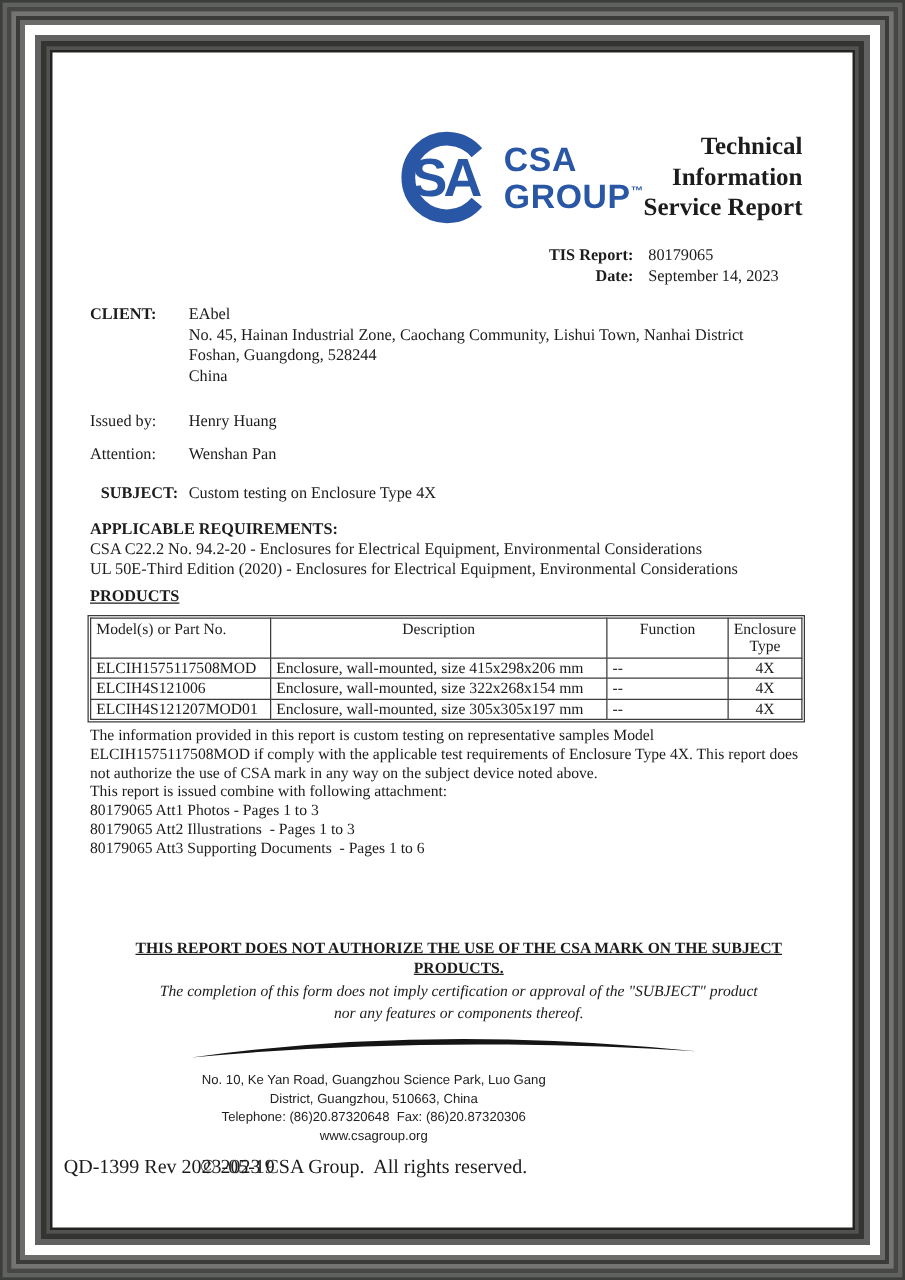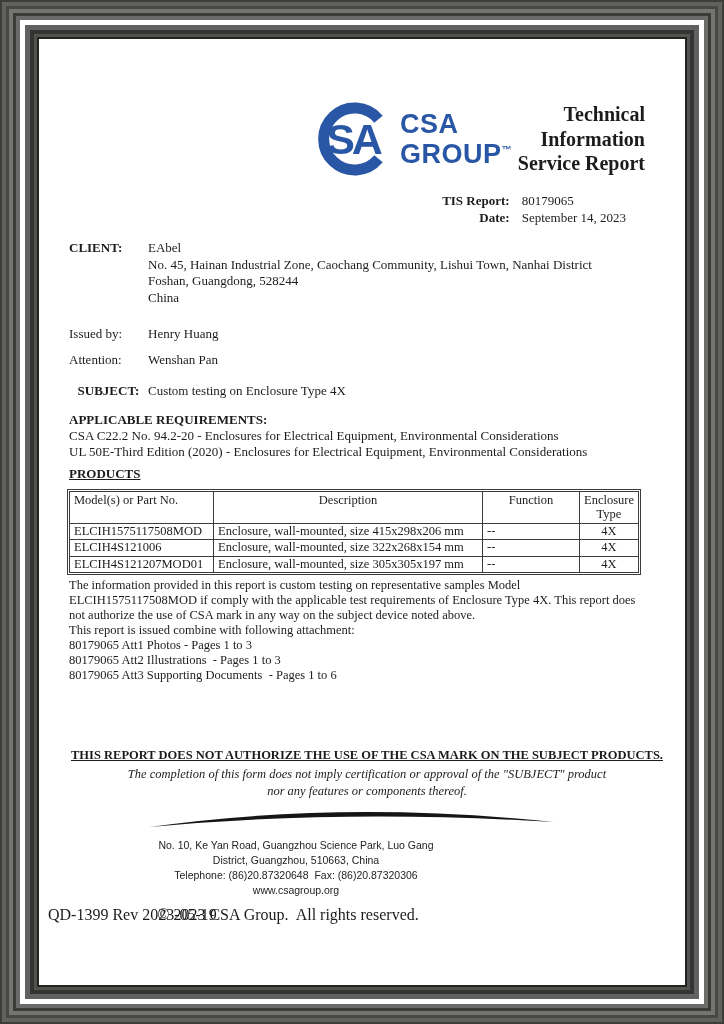--- a/index.html
+++ b/index.html
@@ -6,21 +6,21 @@
   *{box-sizing:border-box;}
   .stage{width:724px;height:1024px;position:relative;font-family:"Liberation Serif",serif;color:#1c1c1c;}
   
   .fl{width:100%;height:100%;}
   .f1{width:724px;height:1024px;border:2px solid #3d3e3c;}
   .f2{border:4px solid #606260;}
   .f3{border:3px solid #474846;}
   .f4{border:4px solid #747573;}
   .f5{border:3px solid #3b3c3a;}
   .f6{border:4px solid #6b6c6a;}
-  .f7{border:5px solid #ffffff;}
+  .f7{border:8px solid #ffffff;}
   .f8{border:5px solid #606160;}
   .f9{border:4px solid #343533;}
   .f10{border:3px solid #525351;}
   .f11{border:2px solid #232422;}
   
   .paper{width:100%;height:100%;background:#ffffff;overflow:hidden;position:relative;}
   .content{padding:0 20px 0 30px;}
   .b{font-weight:bold;}
   .pre{white-space:pre-line;}
   .prew{white-space:pre-wrap;}

